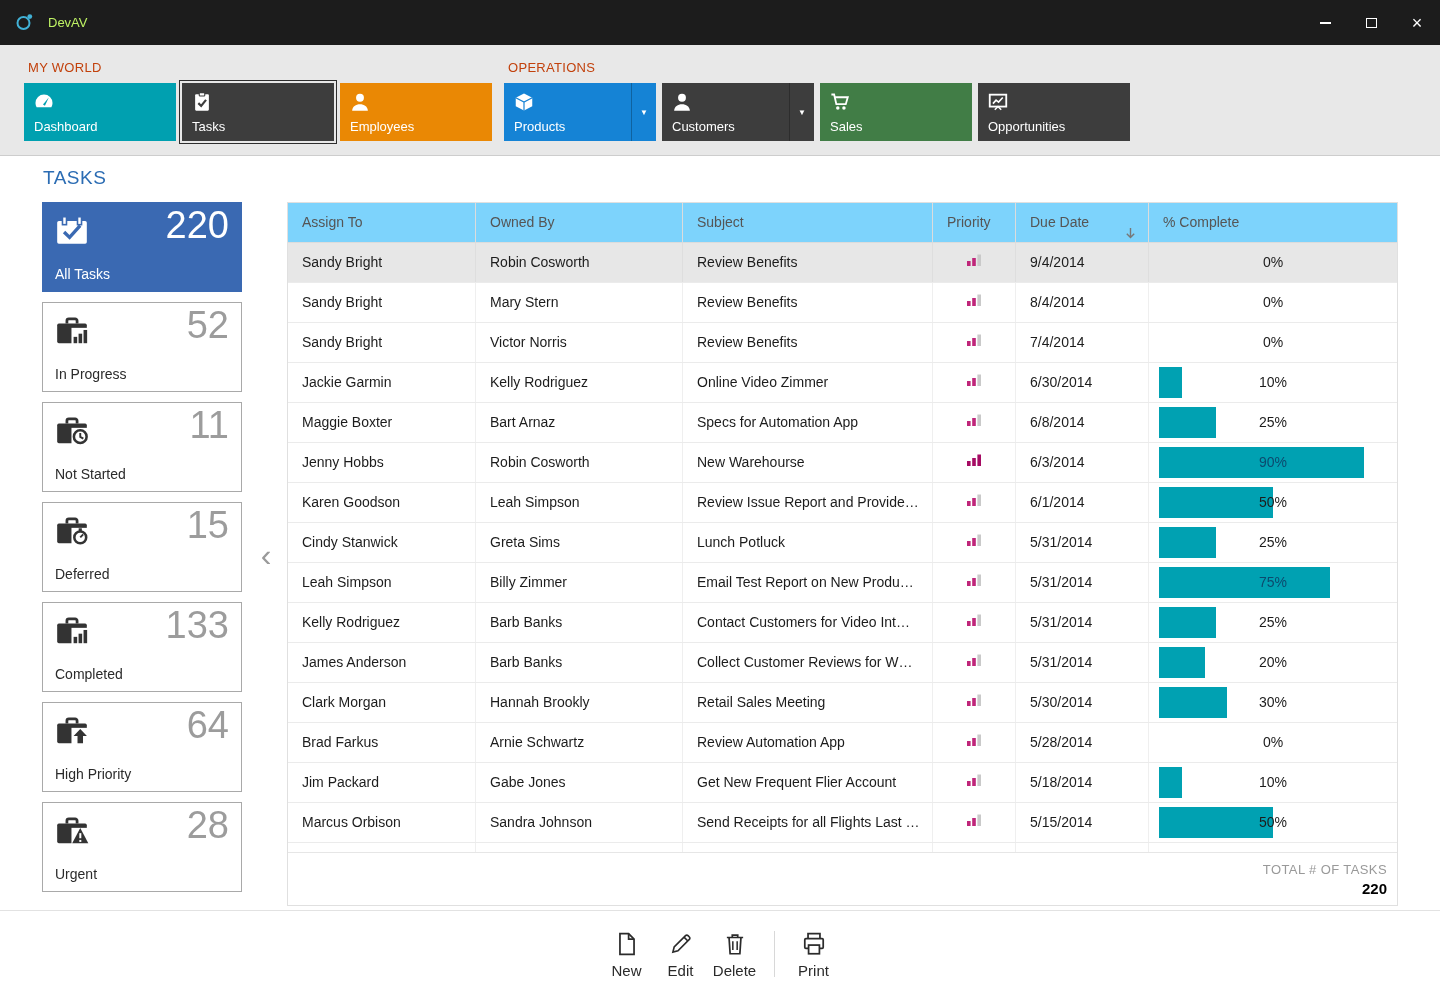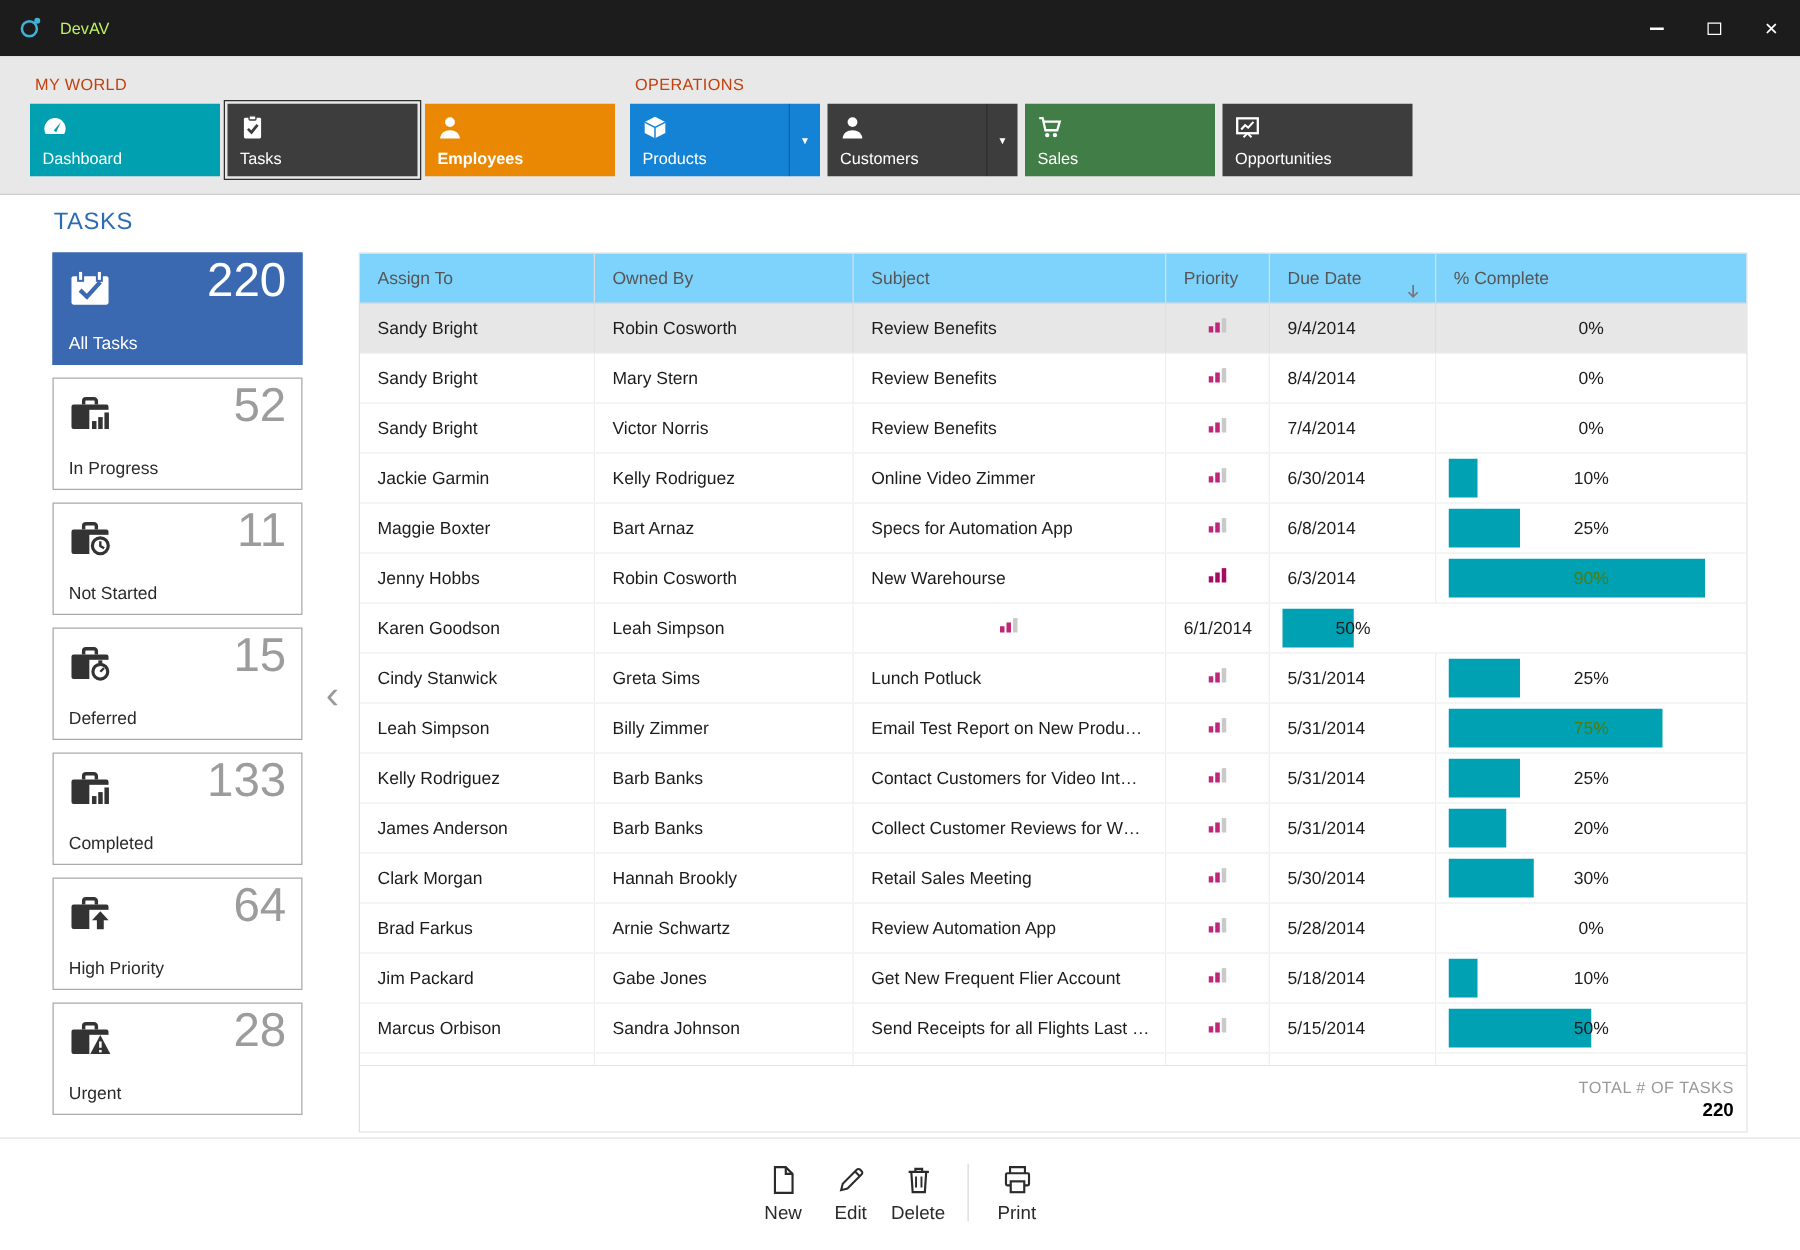--- a/index.html
+++ b/index.html
@@ -48,21 +48,21 @@
   .gh-cell:last-child{border-right:none}
   .sort-arrow{position:absolute;right:12px;top:13px;display:block}
   .grid-row{display:grid;grid-template-columns:188px 207px 250px 83px 133px 1fr;height:40px;border-bottom:1px solid #ebebeb;cursor:pointer;background:#fff}
   .grid-row.sel{background:#e7e7e7}
   .grid-row.sel .cell{border-right-color:#dedede}
   .cell{font-size:14px;color:#1c1c1c;line-height:39px;padding-left:14px;border-right:1px solid #efefef;white-space:nowrap;overflow:hidden}
   .cell.pri{display:flex;align-items:center;justify-content:center;padding:0}
   .cell.pct{position:relative;padding:0;border-right:none}
   .pct-bar{position:absolute;left:10px;top:4px;height:31px;background:#00a1b2}
   .pct-label{position:absolute;left:0;right:0;text-align:center;line-height:39px;font-size:14px;color:#1c1c1c}
-  .pct-label.inside{color:#4d7c0f}
+  .pct-label.inside{color:#0c4a6e}
   .grid-row.sliver{height:10px;border-bottom:1px solid #e6e6e6;cursor:default}
   .grid-row.sliver .cell{height:9px}
   .grid-footer{height:52px;position:relative;background:#fff}
   .footer-label{position:absolute;right:10px;top:9px;font-size:13px;color:#999;letter-spacing:.4px}
   .footer-value{position:absolute;right:10px;top:27px;font-size:15px;font-weight:bold;color:#000}
 
   
   .bottom-toolbar{position:absolute;left:0;right:0;bottom:0;height:90px;border-top:1px solid #e2e2e2;display:flex;justify-content:center;padding-top:20px;background:#fff}
   .tb-item{width:54px;display:flex;flex-direction:column;align-items:center;cursor:pointer}
   .tb-icon{display:block;height:28px}
@@ -107,21 +107,21 @@
             <span class="rb-text">Dashboard</span>
           </div>
           <div class="rb-btn sel" style="background: rgb(61, 61, 61);">
             <span class="rb-icon"><svg width="22" height="22" viewBox="0 0 24 24">
                 <rect x="4.5" y="3.5" width="15" height="18" rx="1.2" fill="#ffffff"></rect>
                 <rect x="9" y="1.8" width="6" height="3.6" rx="0.8" fill="#ffffff" stroke="#3d3d3d" stroke-width="1.2"></rect>
                 <path d="M8 13.2l3.1 3.1 5.3-6.6" stroke="#3d3d3d" stroke-width="2.4" fill="none"></path>
               </svg></span>
             <span class="rb-text">Tasks</span>
           </div>
-          <div class="rb-btn" style="background: rgb(234, 136, 4); font-weight: bold;">
+          <div class="rb-btn" style="background: rgb(234, 136, 4);">
             <span class="rb-icon"><svg width="22" height="22" viewBox="0 0 24 24">
                 <circle cx="12" cy="7.3" r="4.3" fill="#ffffff"></circle>
                 <path d="M3.4 21.6c.3-4.8 4-7.2 8.6-7.2s8.3 2.4 8.6 7.2z" fill="#ffffff"></path>
               </svg></span>
             <span class="rb-text">Employees</span>
           </div>
         </div>
       </div>
       <div class="rb-group">
         <div class="rb-label">OPERATIONS</div>
@@ -353,20 +353,21 @@
             </div>
             <div class="cell">6/3/2014</div>
             <div class="cell pct">
               <div class="pct-bar" style="width: calc(90% - 18px);"></div>
               <div class="pct-label inside">90%</div>
             </div>
           </div>
           <div class="grid-row">
             <div class="cell">Karen Goodson</div>
             <div class="cell">Leah Simpson</div>
+            <div class="cell">Review Issue Report and Provide…</div>
             <div class="cell pri">
               <span><svg width="17" height="16" viewBox="0 0 17 16">
                   <rect x="1" y="10" width="3.6" height="5" fill="#bf2579"></rect>
                   <rect x="6.2" y="7" width="3.6" height="8" fill="#bf2579"></rect>
                   <rect x="11.4" y="3.5" width="3.6" height="11.5" fill="#c9c9c9"></rect>
                 </svg></span>
             </div>
             <div class="cell">6/1/2014</div>
             <div class="cell pct">
               <div class="pct-bar" style="width: calc(50% - 10px);"></div>

